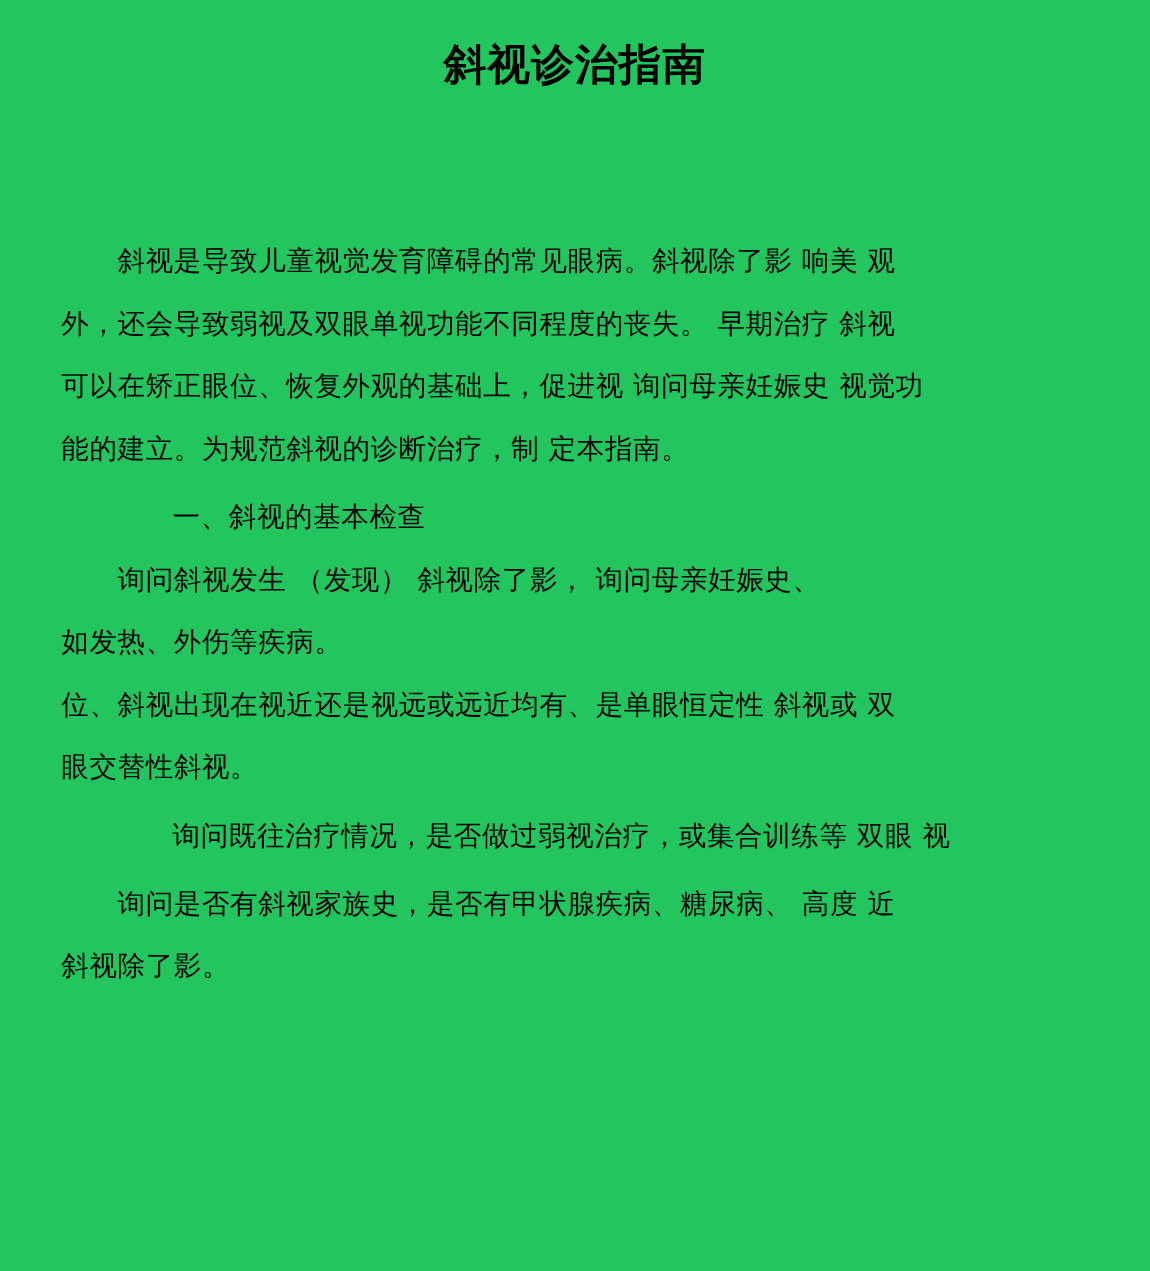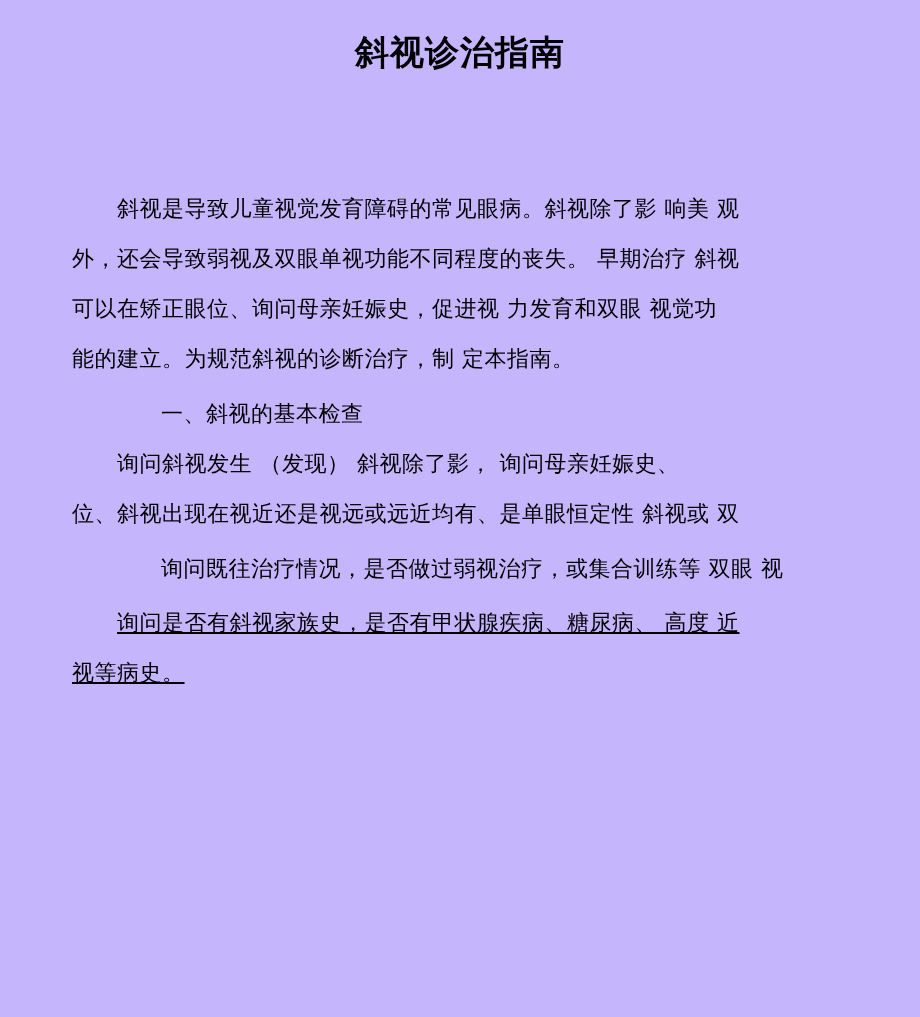--- a/index.html
+++ b/index.html
@@ -10,87 +10,89 @@
   body {
     width: 920px;
     height: 1017px;
     font-family: "DejaVu Sans", "Liberation Sans", sans-serif;
     color: #000000;
   }
   .page {
     position: relative;
     width: 920px;
     height: 1017px;
-    background: #c4b5fd;
+    background: #22c55e;
     overflow: hidden;
   }
   .doc-title {
     margin: 0;
     padding-top: 28px;
     text-align: center;
     font-size: 34px;
     font-weight: 700;
     line-height: 48px;
     letter-spacing: 1px;
     color: #000000;
   }
   .doc-body {
     margin-top: 108px;
-    padding: 0 72px;
+    padding: 0 49px;
   }
   .para {
     margin: 0;
   }
   .line {
     height: 50px;
     display: flex;
     align-items: center;
     font-size: 22px;
     letter-spacing: 0.5px;
     white-space: pre;
     color: #000000;
   }
   .indent {
     padding-left: 45px;
   }
   .m5 { margin-top: 5px; margin-left: 44px; }
-  .m4 { margin-top: 4px; text-decoration: underline; }
+  .m4 { margin-top: 4px; }
 </style>
 </head>
 <body>
 
 <div class="page">
 
   <h1 class="doc-title">斜视诊治指南</h1>
 
   <div class="doc-body">
 
     <div class="para">
       <div class="line indent">斜视是导致儿童视觉发育障碍的常见眼病。斜视除了影 响美 观</div>
       <div class="line">外，还会导致弱视及双眼单视功能不同程度的丧失。 早期治疗 斜视</div>
-      <div class="line">可以在矫正眼位、询问母亲妊娠史，促进视 力发育和双眼 视觉功</div>
+      <div class="line">可以在矫正眼位、恢复外观的基础上，促进视 询问母亲妊娠史 视觉功</div>
       <div class="line">能的建立。为规范斜视的诊断治疗，制 定本指南。</div>
     </div>
 
     <div class="para m5">
       <div class="line indent">一、斜视的基本检查</div>
     </div>
 
 
     <div class="para">
       <div class="line indent">询问斜视发生 （发现） 斜视除了影， 询问母亲妊娠史、</div>
+      <div class="line">如发热、外伤等疾病。</div>
     </div>
 
     <div class="para">
       <div class="line">位、斜视出现在视近还是视远或远近均有、是单眼恒定性 斜视或 双</div>
+      <div class="line">眼交替性斜视。</div>
     </div>
 
     <div class="para m5">
       <div class="line indent">询问既往治疗情况，是否做过弱视治疗，或集合训练等 双眼 视</div>
     </div>
 
     <div class="para m4">
       <div class="line indent">询问是否有斜视家族史，是否有甲状腺疾病、糖尿病、 高度 近</div>
-      <div class="line">视等病史。</div>
+      <div class="line">斜视除了影。</div>
     </div>
 
   </div>
 </div>
 
 </body></html>

